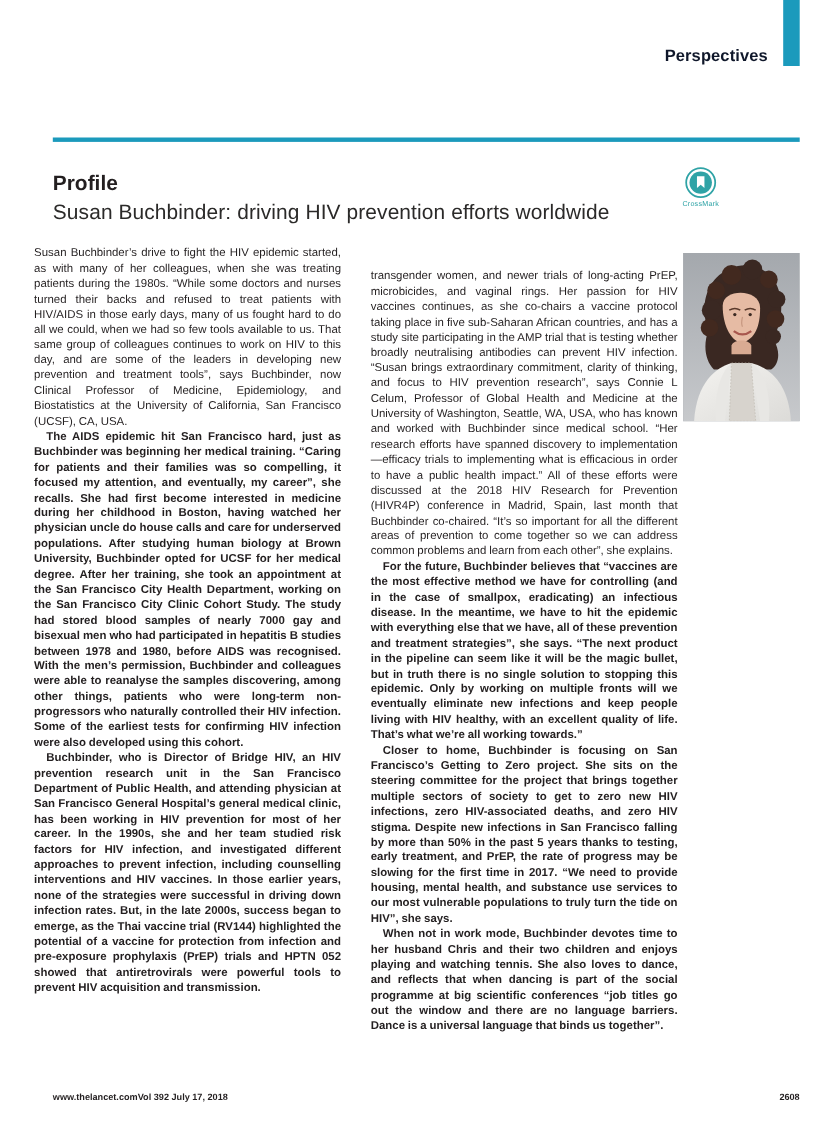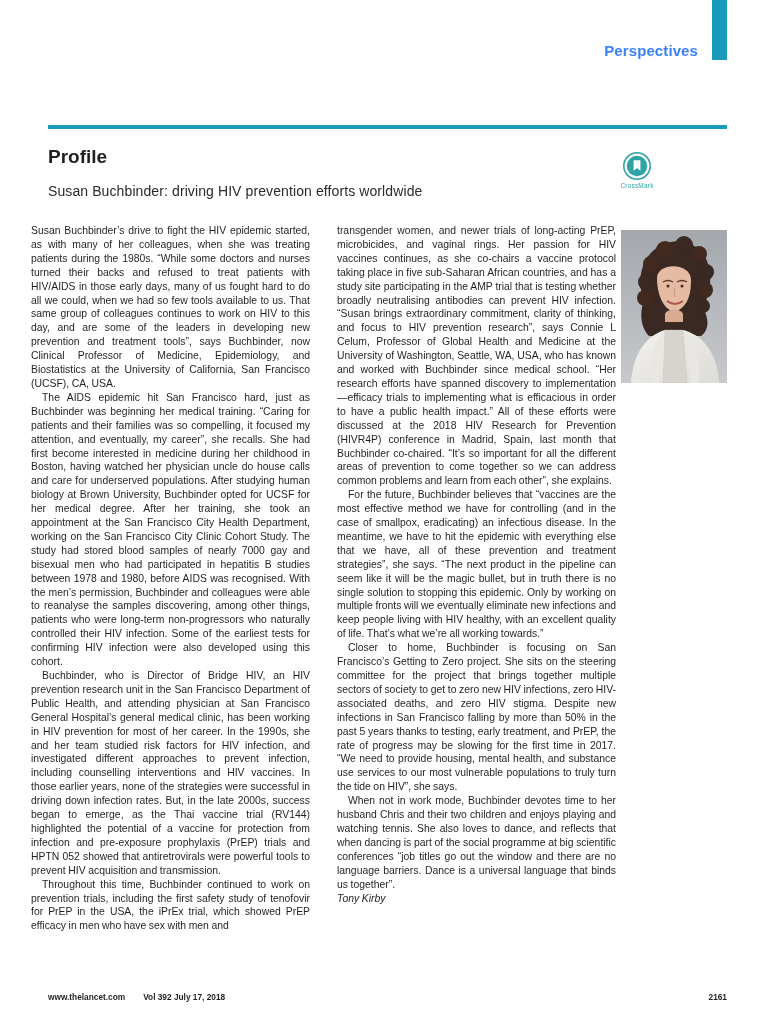--- a/index.html
+++ b/index.html
@@ -12,74 +12,74 @@
     font-family:"Liberation Sans","DejaVu Sans",sans-serif;
     color:#231f20;
   }
   
   .corner-bar {
     position:absolute; left:712px; top:0; width:15px; height:60px;
     background:#1b9abc;
   }
   .section-label {
     position:absolute; top:42px; right:64px;
-    font-size:15px; font-weight:bold; color:#3b82f6;
+    font-size:15px; font-weight:bold; color:#0f172a;
     letter-spacing:0.1px;
   }
   .top-rule {
     position:absolute; left:48px; top:125px; width:679px; height:4px;
     background:#1b9abc;
   }
   
   .crossmark {
     position:absolute; left:614px; top:151px; width:46px;
     text-align:center; color:#2fa3a6;
   }
   .crossmark svg { display:block; margin:0 auto; }
   .crossmark .cm-label { font-size:6.5px; letter-spacing:0.2px; display:block; margin-top:1px; }
   
   .kicker {
-    position:absolute; left:48px; top:146px;
+    position:absolute; left:48px; top:157px;
     font-size:19px; font-weight:bold; color:#231f20;
   }
   .article-title {
     position:absolute; left:48px; top:183px; width:560px;
-    font-size:14px; font-weight:normal; color:#2b2a29;
+    font-size:19px; font-weight:normal; color:#2b2a29;
     letter-spacing:0.1px;
   }
   
   .text-col {
     position:absolute; top:224px; width:279px;
     text-align:justify;
     font-size:10.4px; line-height:13.9px;
     color:#231f20;
     letter-spacing:0px; word-spacing:-0.3px;
   }
   #col-1 { left:31px; }
-  #col-2 { left:337px; }
+  #col-2 { left:337px;margin-top:21px; }
   .text-col p { margin:0; }
-  .text-col p.indent { text-indent:11px; }
+  .text-col p.indent { text-indent:11px;font-weight:bold; }
   .byline {
     margin-top:14px;
     font-style:italic;
     font-size:10.4px;
   }
   
   .photo {
     position:absolute; left:621px; top:230px; width:106px; height:153px;
     overflow:hidden; background:#aeb2b6;
   }
   .photo svg { display:block; }
   
   .footer {
     position:absolute; left:48px; top:992px; width:679px;
     font-size:8.3px; font-weight:bold; color:#231f20;
   }
   .footer .f-left { float:left; }
-  .footer .f-left span { margin-right:18px; }
+  .footer .f-left span { margin-right:0; }
   .footer .f-right { float:right; }
 </style>
 </head>
 <body>
 
 <div class="page">
 
   <div class="corner-bar"></div>
   <div class="section-label">Perspectives</div>
   <div class="top-rule"></div>
@@ -95,28 +95,26 @@
     <span class="cm-label">CrossMark</span>
   </div>
 
   <h2 class="kicker">Profile</h2>
   <h1 class="article-title">Susan Buchbinder: driving HIV prevention efforts worldwide</h1>
 
   <div class="text-col" id="col-1">
       <p>Susan Buchbinder’s drive to fight the HIV epidemic started, as with many of her colleagues, when she was treating patients during the 1980s. “While some doctors and nurses turned their backs and refused to treat patients with HIV/AIDS in those early days, many of us fought hard to do all we could, when we had so few tools available to us. That same group of colleagues continues to work on HIV to this day, and are some of the leaders in developing new prevention and treatment tools”, says Buchbinder, now Clinical Professor of Medicine, Epidemiology, and Biostatistics at the University of California, San Francisco (UCSF), CA, USA.</p>
       <p class="indent">The AIDS epidemic hit San Francisco hard, just as Buchbinder was beginning her medical training. “Caring for patients and their families was so compelling, it focused my attention, and eventually, my career”, she recalls. She had first become interested in medicine during her childhood in Boston, having watched her physician uncle do house calls and care for underserved populations. After studying human biology at Brown University, Buchbinder opted for UCSF for her medical degree. After her training, she took an appointment at the San Francisco City Health Department, working on the San Francisco City Clinic Cohort Study. The study had stored blood samples of nearly 7000 gay and bisexual men who had participated in hepatitis B studies between 1978 and 1980, before AIDS was recognised. With the men’s permission, Buchbinder and colleagues were able to reanalyse the samples discovering, among other things, patients who were long-term non-progressors who naturally controlled their HIV infection. Some of the earliest tests for confirming HIV infection were also developed using this cohort.</p>
       <p class="indent">Buchbinder, who is Director of Bridge HIV, an HIV prevention research unit in the San Francisco Department of Public Health, and attending physician at San Francisco General Hospital’s general medical clinic, has been working in HIV prevention for most of her career. In the 1990s, she and her team studied risk factors for HIV infection, and investigated different approaches to prevent infection, including counselling interventions and HIV vaccines. In those earlier years, none of the strategies were successful in driving down infection rates. But, in the late 2000s, success began to emerge, as the Thai vaccine trial (RV144) highlighted the potential of a vaccine for protection from infection and pre-exposure prophylaxis (PrEP) trials and HPTN 052 showed that antiretrovirals were powerful tools to prevent HIV acquisition and transmission.</p>
-      <p class="indent">Throughout this time, Buchbinder continued to work on prevention trials, including the first safety study of tenofovir for PrEP in the USA, the iPrEx trial, which showed PrEP efficacy in men who have sex with men and</p>
     </div>
   <div class="text-col" id="col-2">
   <p>transgender women, and newer trials of long-acting PrEP, microbicides, and vaginal rings. Her passion for HIV vaccines continues, as she co-chairs a vaccine protocol taking place in five sub-Saharan African countries, and has a study site participating in the AMP trial that is testing whether broadly neutralising antibodies can prevent HIV infection. “Susan brings extraordinary commitment, clarity of thinking, and focus to HIV prevention research”, says Connie L Celum, Professor of Global Health and Medicine at the University of Washington, Seattle, WA, USA, who has known and worked with Buchbinder since medical school. “Her research efforts have spanned discovery to implementation—efficacy trials to implementing what is efficacious in order to have a public health impact.” All of these efforts were discussed at the 2018 HIV Research for Prevention (HIVR4P) conference in Madrid, Spain, last month that Buchbinder co-chaired. “It’s so important for all the different areas of prevention to come together so we can address common problems and learn from each other”, she explains.</p>
       <p class="indent">For the future, Buchbinder believes that “vaccines are the most effective method we have for controlling (and in the case of smallpox, eradicating) an infectious disease. In the meantime, we have to hit the epidemic with everything else that we have, all of these prevention and treatment strategies”, she says. “The next product in the pipeline can seem like it will be the magic bullet, but in truth there is no single solution to stopping this epidemic. Only by working on multiple fronts will we eventually eliminate new infections and keep people living with HIV healthy, with an excellent quality of life. That’s what we’re all working towards.”</p>
       <p class="indent">Closer to home, Buchbinder is focusing on San Francisco’s Getting to Zero project. She sits on the steering committee for the project that brings together multiple sectors of society to get to zero new HIV infections, zero HIV-associated deaths, and zero HIV stigma. Despite new infections in San Francisco falling by more than 50% in the past 5 years thanks to testing, early treatment, and PrEP, the rate of progress may be slowing for the first time in 2017. “We need to provide housing, mental health, and substance use services to our most vulnerable populations to truly turn the tide on HIV”, she says.</p>
       <p class="indent">When not in work mode, Buchbinder devotes time to her husband Chris and their two children and enjoys playing and watching tennis. She also loves to dance, and reflects that when dancing is part of the social programme at big scientific conferences “job titles go out the window and there are no language barriers. Dance is a universal language that binds us together”.</p>
-      <p class="byline">Tony Kirby</p>
     </div>
 
   <div class="photo">
     <svg width="106" height="153" viewBox="0 0 106 153">
       <defs>
         <linearGradient id="bg" x1="0" y1="0" x2="0" y2="1">
           <stop offset="0" stop-color="#a4a8ad"></stop>
           <stop offset="1" stop-color="#c7c9cc"></stop>
         </linearGradient>
         <linearGradient id="jacket" x1="0" y1="0" x2="1" y2="1">
@@ -154,16 +152,16 @@
 
       <path d="M44 100 L62 100 L66 153 L42 153 Z" fill="#d7d3cd"></path>
       <path d="M44 100 L62 100 L66 153 L42 153 Z" fill="none" stroke="#bdb8b0" stroke-width="0.6" stroke-dasharray="1.5 1.5"></path>
     </svg>
   </div>
 
   <div class="footer">
     <div class="f-left">
       <span>www.thelancet.com</span><span>Vol 392   July 17, 2018</span>
     </div>
-    <div class="f-right">2161</div>
+    <div class="f-right">2608</div>
   </div>
 
 </div>
 
 </body></html>

